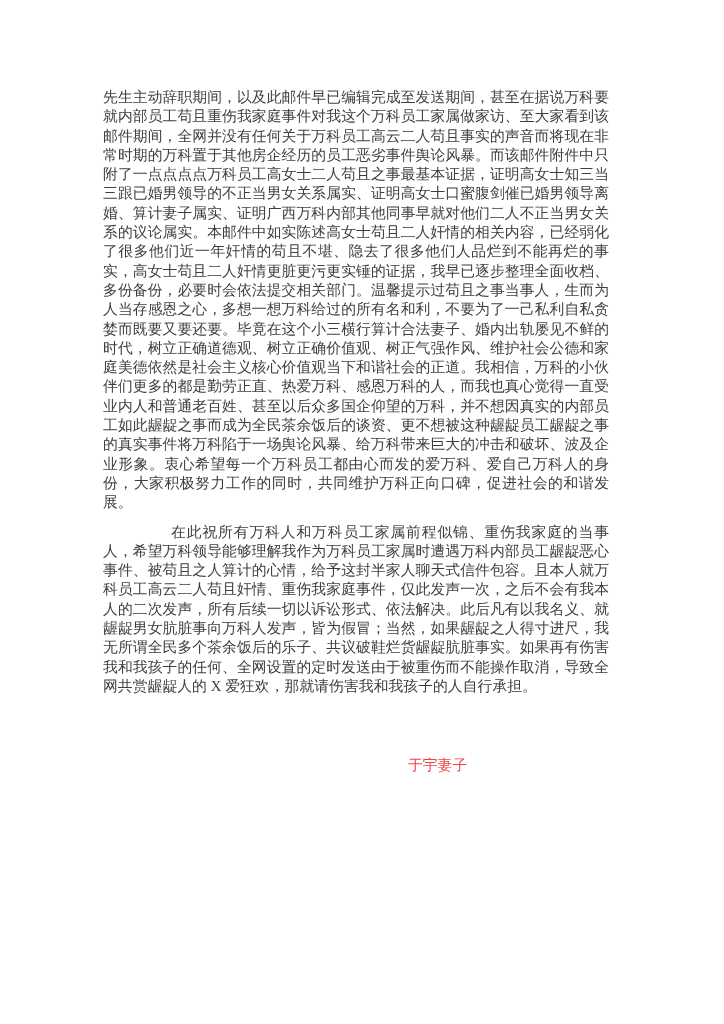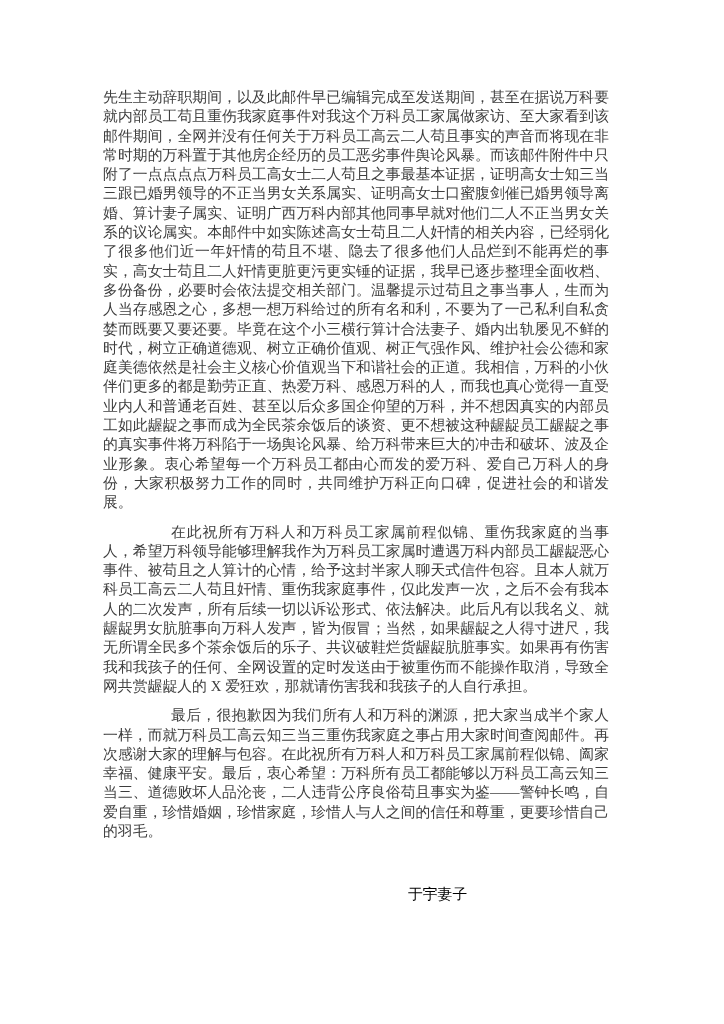--- a/index.html
+++ b/index.html
@@ -28,31 +28,30 @@
     text-justify: inter-ideograph;
     letter-spacing: 0.05px;
   }
   .letter-body p {
     margin: 0 0 10px 0;
   }
   .letter-body p.indented {
     text-indent: 4.6em;
   }
   .signature {
-    margin-top: 44px;
+    margin-top: 60px;
     padding-left: 305px;
     font-family: "Liberation Serif", "DejaVu Serif", serif;
     font-size: 14.8px;
     line-height: 19.3px;
-    color: #000000;
+    color: #ef4444;
   }
 </style>
 </head>
 <body>
 
 <div class="page">
   <div class="letter-body">
     <p>先生主动辞职期间，以及此邮件早已编辑完成至发送期间，甚至在据说万科要就内部员工苟且重伤我家庭事件对我这个万科员工家属做家访、至大家看到该邮件期间，全网并没有任何关于万科员工高云二人苟且事实的声音而将现在非常时期的万科置于其他房企经历的员工恶劣事件舆论风暴。而该邮件附件中只附了一点点点点万科员工高女士二人苟且之事最基本证据，证明高女士知三当三跟已婚男领导的不正当男女关系属实、证明高女士口蜜腹剑催已婚男领导离婚、算计妻子属实、证明广西万科内部其他同事早就对他们二人不正当男女关系的议论属实。本邮件中如实陈述高女士苟且二人奸情的相关内容，已经弱化了很多他们近一年奸情的苟且不堪、隐去了很多他们人品烂到不能再烂的事实，高女士苟且二人奸情更脏更污更实锤的证据，我早已逐步整理全面收档、多份备份，必要时会依法提交相关部门。温馨提示过苟且之事当事人，生而为人当存感恩之心，多想一想万科给过的所有名和利，不要为了一己私利自私贪婪而既要又要还要。毕竟在这个小三横行算计合法妻子、婚内出轨屡见不鲜的时代，树立正确道德观、树立正确价值观、树正气强作风、维护社会公德和家庭美德依然是社会主义核心价值观当下和谐社会的正道。我相信，万科的小伙伴们更多的都是勤劳正直、热爱万科、感恩万科的人，而我也真心觉得一直受业内人和普通老百姓、甚至以后众多国企仰望的万科，并不想因真实的内部员工如此龌龊之事而成为全民茶余饭后的谈资、更不想被这种龌龊员工龌龊之事的真实事件将万科陷于一场舆论风暴、给万科带来巨大的冲击和破坏、波及企业形象。衷心希望每一个万科员工都由心而发的爱万科、爱自己万科人的身份，大家积极努力工作的同时，共同维护万科正向口碑，促进社会的和谐发展。</p>
     <p class="indented">在此祝所有万科人和万科员工家属前程似锦、重伤我家庭的当事人，希望万科领导能够理解我作为万科员工家属时遭遇万科内部员工龌龊恶心事件、被苟且之人算计的心情，给予这封半家人聊天式信件包容。且本人就万科员工高云二人苟且奸情、重伤我家庭事件，仅此发声一次，之后不会有我本人的二次发声，所有后续一切以诉讼形式、依法解决。此后凡有以我名义、就龌龊男女肮脏事向万科人发声，皆为假冒；当然，如果龌龊之人得寸进尺，我无所谓全民多个茶余饭后的乐子、共议破鞋烂货龌龊肮脏事实。如果再有伤害我和我孩子的任何、全网设置的定时发送由于被重伤而不能操作取消，导致全网共赏龌龊人的 X 爱狂欢，那就请伤害我和我孩子的人自行承担。</p>
-    <p class="indented">最后，很抱歉因为我们所有人和万科的渊源，把大家当成半个家人一样，而就万科员工高云知三当三重伤我家庭之事占用大家时间查阅邮件。再次感谢大家的理解与包容。在此祝所有万科人和万科员工家属前程似锦、阖家幸福、健康平安。最后，衷心希望：万科所有员工都能够以万科员工高云知三当三、道德败坏人品沦丧，二人违背公序良俗苟且事实为鉴——警钟长鸣，自爱自重，珍惜婚姻，珍惜家庭，珍惜人与人之间的信任和尊重，更要珍惜自己的羽毛。</p>
   </div>
   <div class="signature">于宇妻子</div>
 </div>
 
 </body></html>

